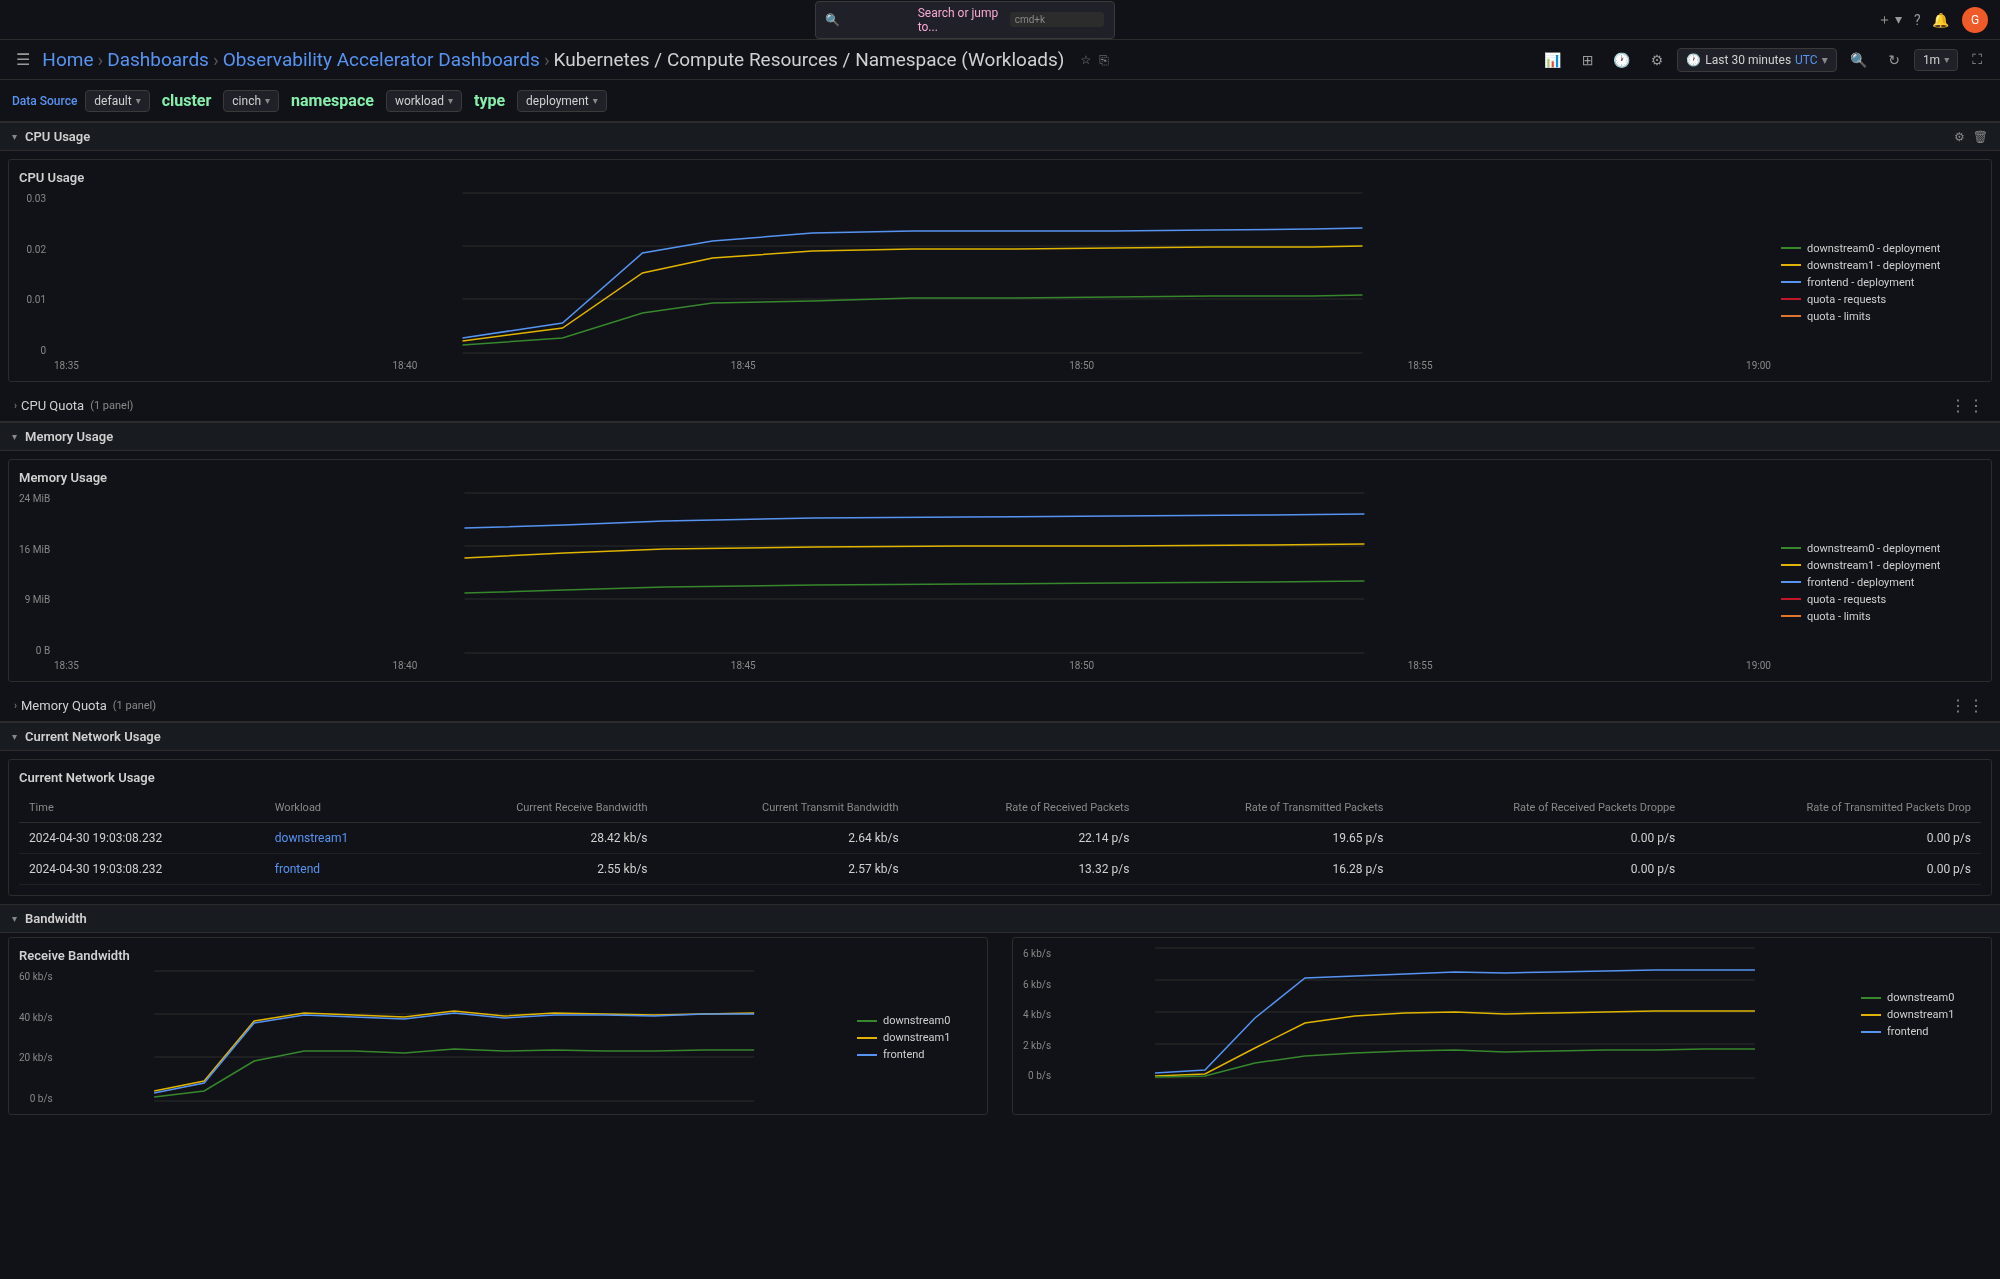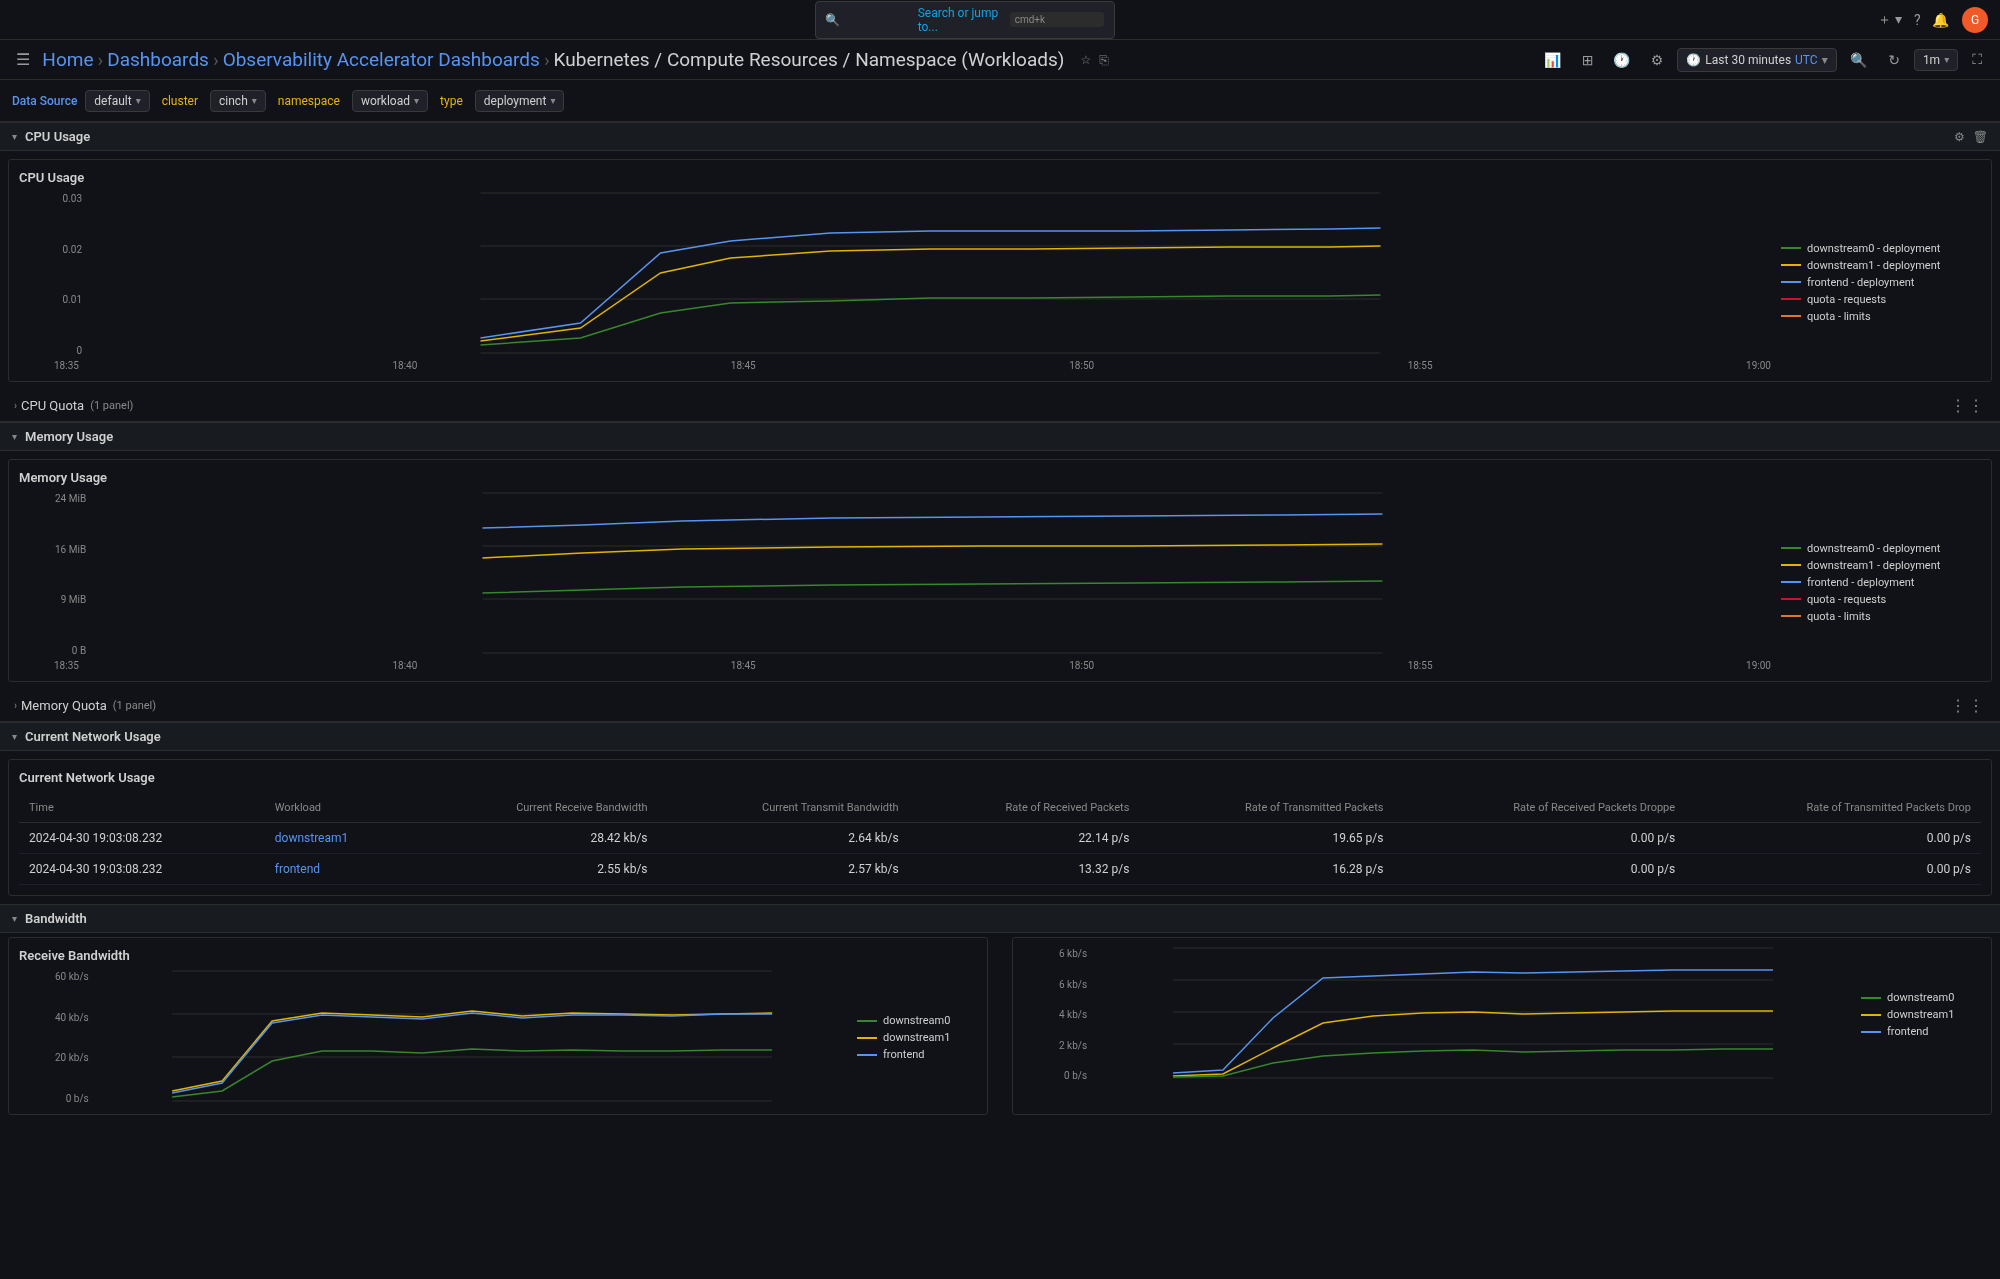--- a/index.html
+++ b/index.html
@@ -21,39 +21,39 @@
     .breadcrumb-current { color: #d0d0d0; }
     .nav-right { margin-left: auto; display: flex; align-items: center; gap: 8px; }
     .nav-icon-btn { color: #999; cursor: pointer; padding: 4px 6px; border-radius: 3px; font-size: 14px; }
     .time-range { display: flex; align-items: center; gap: 4px; background: #1f2028; border: 1px solid #3a3a3a; border-radius: 4px; padding: 4px 8px; color: #d0d0d0; font-size: 12px; cursor: pointer; }
     
     
     .filter-bar { background: #111217; border-bottom: 1px solid #2c2c2c; display: flex; align-items: center; padding: 6px 12px; gap: 8px; height: 42px; }
     .filter-label { color: #5794f2; font-size: 12px; font-weight: 500; cursor: pointer; }
     .filter-btn { display: flex; align-items: center; gap: 4px; background: #1f2028; border: 1px solid #3a3a3a; border-radius: 4px; padding: 3px 8px; font-size: 12px; color: #d0d0d0; cursor: pointer; }
     .filter-btn .caret { color: #888; font-size: 10px; }
-    .filter-plain { color: #eab308; font-size: 12px; padding: 3px 4px; }
+    .filter-plain { color: #86efac; font-size: 16px; padding: 3px 4px; font-weight: bold; }
     
     
     .section-header { background: #181b1f; border-bottom: 1px solid #2c2c2c; border-top: 1px solid #2c2c2c; display: flex; align-items: center; padding: 6px 12px; gap: 8px; cursor: pointer; }
     .section-title { font-size: 13px; font-weight: 600; color: #d0d0d0; }
     .section-icons { margin-left: auto; display: flex; gap: 8px; color: #888; }
     .section-chevron { color: #888; font-size: 10px; }
     
     
     .panel { background: #111217; border: 1px solid #2c2c2c; margin: 8px; border-radius: 3px; padding: 10px; }
     .panel-title { font-size: 13px; font-weight: 600; color: #d0d0d0; margin-bottom: 8px; }
     .chart-with-legend { display: flex; gap: 10px; }
     .chart-area { flex: 1; position: relative; }
     .legend { min-width: 200px; display: flex; flex-direction: column; gap: 4px; justify-content: center; font-size: 11px; }
     .legend-item { display: flex; align-items: center; gap: 6px; color: #d0d0d0; }
     .legend-line { width: 20px; height: 2px; flex-shrink: 0; }
     
     
-    .chart-wrapper { display: flex; margin-left: 36px; }
+    .chart-wrapper { display: flex; }
     .y-axis { display: flex; flex-direction: column; justify-content: space-between; align-items: flex-end; padding-right: 8px; font-size: 10px; color: #888; min-width: 35px; }
     .chart-inner { flex: 1; position: relative; }
     .x-axis { display: flex; justify-content: space-between; font-size: 10px; color: #888; padding-top: 4px; padding-left: 35px; }
     
     
     svg.chart-svg { width: 100%; overflow: visible; }
     
     
     .table-container { overflow-x: auto; }
     table { width: 100%; border-collapse: collapse; font-size: 12px; }
@@ -67,21 +67,21 @@
     .collapsed-subtitle { font-size: 11px; color: #888; margin-left: 6px; }
     .dots-menu { margin-left: auto; color: #888; letter-spacing: 2px; font-size: 16px; }
   </style>
 </head>
 <body>
 
 <div class="top-search-bar">
   <div style="width:40px"></div>
   <div class="search-box">
     <span style="color:#888">🔍</span>
-    <span style="color:#0ea5e9;flex:1">Search or jump to...</span>
+    <span style="color:#f9a8d4;flex:1">Search or jump to...</span>
     <span class="search-shortcut">cmd+k</span>
   </div>
   <div class="top-right-icons">
     <span style="cursor:pointer;color:#999">＋ ▾</span>
     <span style="cursor:pointer;color:#999">?</span>
     <span style="cursor:pointer;color:#999">🔔</span>
     <div style="width:26px;height:26px;border-radius:50%;background:#f05a28;display:flex;align-items:center;justify-content:center;color:white;font-size:12px;cursor:pointer">G</div>
   </div>
 </div>
 

